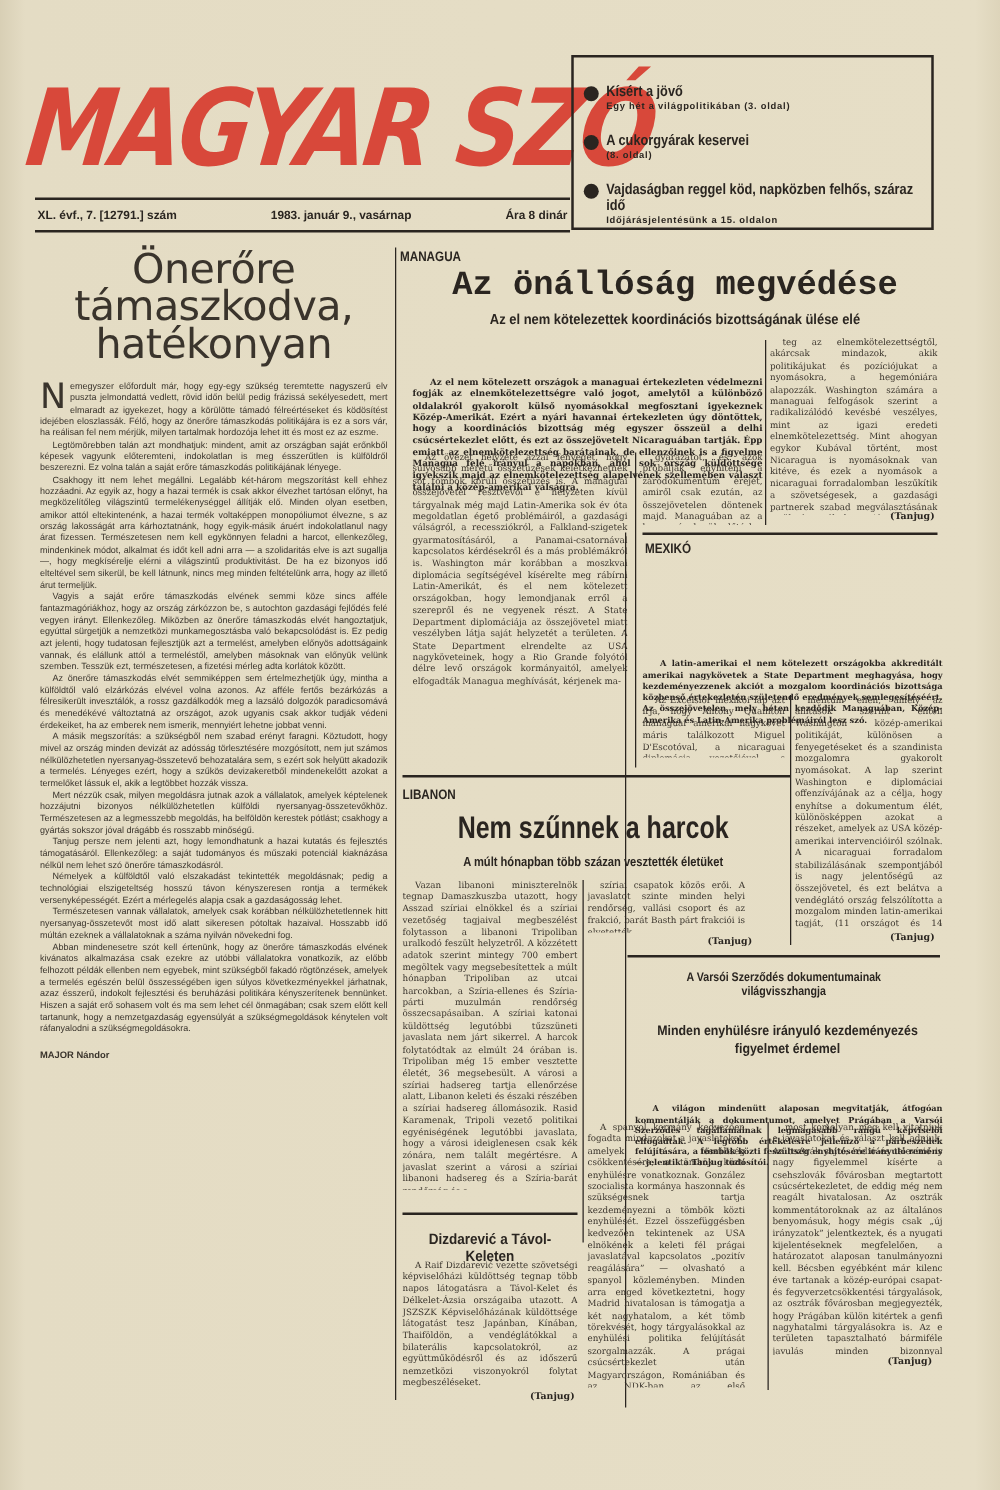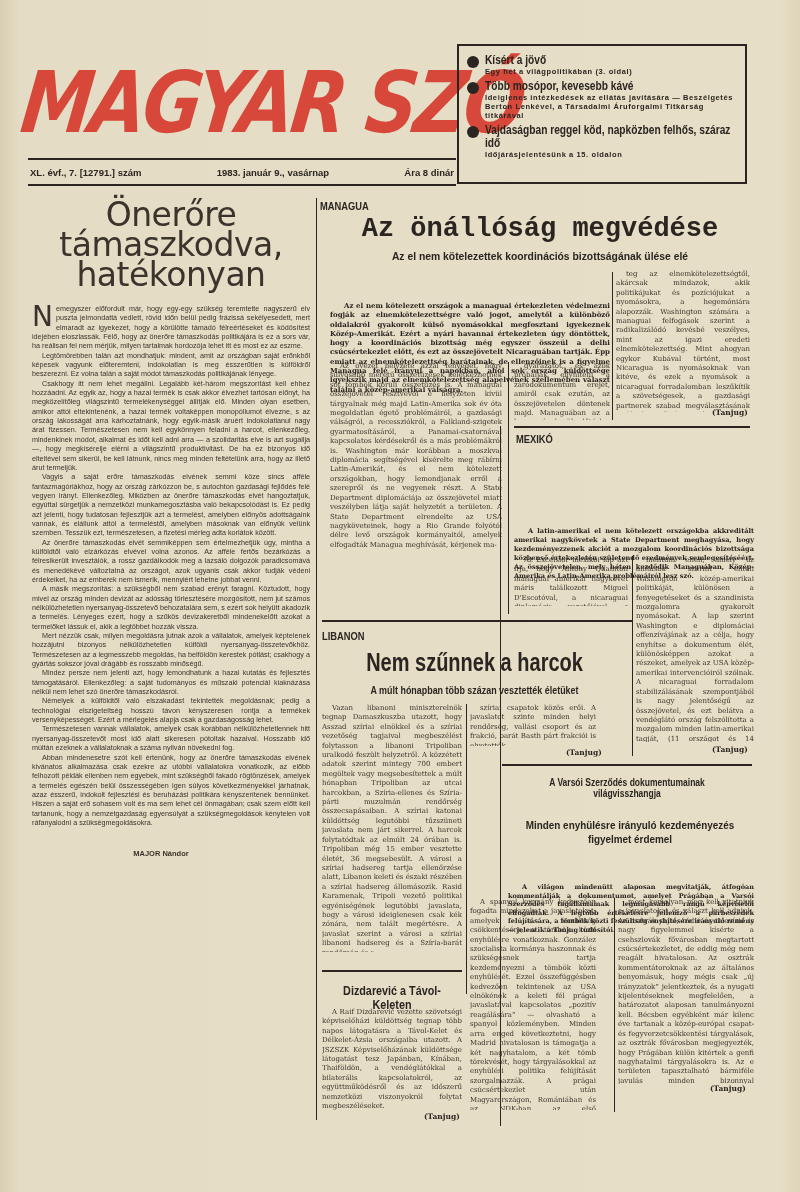--- a/index.html
+++ b/index.html
@@ -8,33 +8,33 @@
 
   
   .masthead { position: absolute; left: 28px; top: 55px; width: 430px; height: 100px; }
   .mast-title { font-family: "DejaVu Sans", sans-serif; font-weight: bold; font-style: italic; color: #d8483a; font-size: 72px; letter-spacing: -3px; transform: scaleY(1.18) skewX(-8deg); transform-origin: left top; line-height: 80px; white-space: nowrap; }
   .mast-rule { position: absolute; left: 28px; width: 428px; height: 2px; background: #2a2520; }
   .mast-info { position: absolute; left: 30px; top: 167px; width: 424px; display: flex; justify-content: space-between; font-family: "Liberation Sans", sans-serif; font-weight: bold; font-size: 9.5px; color: #2a2520; }
 
   
   .contents { position: absolute; left: 457px; top: 44px; width: 290px; height: 140px; border: 2px solid #2a2520; padding: 4px 8px; }
   .contents h3 { font-family: "DejaVu Serif", serif; font-weight: bold; font-size: 16px; margin-left: 22px; line-height: 18px; }
-  .c-item { display: flex; margin-top: 4px; }
+  .c-item { display: flex; margin-top: 17px; }
   .c-bullet { width: 12px; height: 12px; border-radius: 50%; background: #2a2520; flex: none; margin-top: 2px; margin-right: 6px; }
   .c-head { font-family: "Liberation Sans", sans-serif; font-weight: bold; font-size: 12px; line-height: 13px; transform: scaleX(0.85); transform-origin: left; white-space: nowrap; }
   .c-sub { font-family: "Liberation Sans", sans-serif; font-weight: bold; font-size: 7.5px; line-height: 9px; letter-spacing: 0.6px; }
 
   
   .left-art { position: absolute; left: 32px; top: 200px; width: 278px; }
   .left-title { font-family: "DejaVu Sans", sans-serif; font-size: 33px; line-height: 30px; text-align: center; color: #3a342c; font-weight: normal; letter-spacing: -0.5px; }
   .left-body { margin-top: 14px; font-family: "Liberation Sans", sans-serif; font-size: 7.2px; line-height: 9.35px; text-align: justify; color: #3a342c; }
   .left-body p { text-indent: 10px; }
   .left-body p.first { text-indent: 0; }
   .dropcap { float: left; font-family: "DejaVu Sans", sans-serif; font-size: 28px; line-height: 24px; margin-right: 3px; margin-top: 1px; }
-  .byline { text-align: center; font-family: "Liberation Sans", sans-serif; font-weight: bold; font-size: 7.5px; margin-top: 22px; margin-right: 20px; }
+  .byline { text-align: left; font-family: "Liberation Sans", sans-serif; font-weight: bold; font-size: 7.5px; margin-top: 12px; margin-right: 20px; }
 
   .vrule { position: absolute; width: 1px; background: #2a2520; }
   .hrule { position: absolute; height: 2px; background: #2a2520; }
 
   .kicker { position: absolute; font-family: "Liberation Sans", sans-serif; font-weight: bold; font-size: 11px; transform: scaleX(0.85); transform-origin: left; }
   .head-serif { position: absolute; font-family: Liberation Mono, monospace; font-weight: bold; text-align: center; }
   .head-sans { position: absolute; font-family: "Liberation Sans", sans-serif; font-weight: bold; text-align: center; }
   .body-serif { position: absolute; font-family: "DejaVu Serif", serif; font-size: 7px; line-height: 9.4px; text-align: justify; color: #3a342c; }
   .body-serif p { text-indent: 10px; }
   .lead { position: absolute; font-family: "DejaVu Serif", serif; font-weight: bold; font-size: 7px; line-height: 9.3px; text-align: justify; color: #2a2520; margin-top: 31px; }
@@ -61,48 +61,48 @@
     <div class="c-item">
       <span class="c-bullet"></span>
       <div>
           <div class="c-head">Kísért a jövő</div>
       <div class="c-sub">Egy hét a világpolitikában (3. oldal)</div>
         </div>
     </div>
     <div class="c-item">
       <span class="c-bullet"></span>
       <div>
-          <div class="c-head">Több mosópor, kevesebb kávé</div>
-      <div class="c-sub" style="width:250px">Ideiglenes intézkedések az ellátás javítására — Beszélgetés Berton Lenkével, a Társadalmi Áruforgalmi Titkárság titkárával</div>
+          <div class="c-head">A cukorgyárak keservei</div>
+      <div class="c-sub">(8. oldal)</div>
         </div>
     </div>
     <div class="c-item">
       <span class="c-bullet"></span>
       <div>
           <div class="c-head" style="white-space:normal;width:300px">Vajdaságban reggel köd, napközben felhős, száraz idő</div>
       <div class="c-sub">Időjárásjelentésünk a 15. oldalon</div>
         </div>
     </div>
   </div>
 
   <div class="left-art">
     <div class="left-title">
       <div>Önerőre</div>
       <div>támaszkodva,</div>
       <div>hatékonyan</div>
     </div>
     <div class="left-body">
       <p class="first"><span class="dropcap">N</span><span>emegyszer előfordult már, hogy egy-egy szükség teremtette nagyszerű elv puszta jelmondattá vedlett, rövid időn belül pedig frázissá sekélyesedett, mert elmaradt az igyekezet, hogy a körülötte támadó félreértéseket és ködösítést idejében eloszlassák. Félő, hogy az önerőre támaszkodás politikájára is ez a sors vár, ha reálisan fel nem mérjük, milyen tartalmak hordozója lehet itt és most ez az eszme.</span></p>
-      <p>Legtömörebben talán azt mondhatjuk: mindent, amit az országban saját erőnkből képesek vagyunk előteremteni, indokolatlan is meg ésszerűtlen is külföldről beszerezni. Ez volna talán a saját módot támaszkodás politikájának lényege.</p>
+      <p>Legtömörebben talán azt mondhatjuk: mindent, amit az országban saját erőnkből képesek vagyunk előteremteni, indokolatlan is meg ésszerűtlen is külföldről beszerezni. Ez volna talán a saját erőre támaszkodás politikájának lényege.</p>
       <p>Csakhogy itt nem lehet megállni. Legalább két-három megszorítást kell ehhez hozzáadni. Az egyik az, hogy a hazai termék is csak akkor élvezhet tartósan előnyt, ha megközelítőleg világszintű termelékenységgel állítják elő. Minden olyan esetben, amikor attól eltekintenénk, a hazai termék voltaképpen monopóliumot élvezne, s az ország lakosságát arra kárhoztatnánk, hogy egyik-másik áruért indokolatlanul nagy árat fizessen. Természetesen nem kell egykönnyen feladni a harcot, ellenkezőleg, mindenkinek módot, alkalmat és időt kell adni arra — a szolidaritás elve is azt sugallja —, hogy megkísérelje elérni a világszintű produktivitást. De ha ez bizonyos idő elteltével sem sikerül, be kell látnunk, nincs meg minden feltételünk arra, hogy az illető árut termeljük.</p>
       <p>Vagyis a saját erőre támaszkodás elvének semmi köze sincs afféle fantazmagóriákhoz, hogy az ország zárkózzon be, s autochton gazdasági fejlődés felé vegyen irányt. Ellenkezőleg. Miközben az önerőre támaszkodás elvét hangoztatjuk, egyúttal sürgetjük a nemzetközi munkamegosztásba való bekapcsolódást is. Ez pedig azt jelenti, hogy tudatosan fejlesztjük azt a termelést, amelyben előnyös adottságaink vannak, és elállunk attól a termeléstől, amelyben másoknak van előnyük velünk szemben. Tesszük ezt, természetesen, a fizetési mérleg adta korlátok között.</p>
       <p>Az önerőre támaszkodás elvét semmiképpen sem értelmezhetjük úgy, mintha a külföldtől való elzárkózás elvével volna azonos. Az afféle fertős bezárkózás a félresikerült invesztálók, a rossz gazdálkodók meg a lazsáló dolgozók paradicsomává és menedékévé változtatná az országot, azok ugyanis csak akkor tudják védeni érdekeiket, ha az emberek nem ismerik, mennyiért lehetne jobbat venni.</p>
       <p>A másik megszorítás: a szükségből nem szabad erényt faragni. Köztudott, hogy mivel az ország minden devizát az adósság törlesztésére mozgósított, nem jut számos nélkülözhetetlen nyersanyag-összetevő behozatalára sem, s ezért sok helyütt akadozik a termelés. Lényeges ezért, hogy a szűkös devizakeretből mindenekelőtt azokat a termelőket lássuk el, akik a legtöbbet hozzák vissza.</p>
       <p>Mert nézzük csak, milyen megoldásra jutnak azok a vállalatok, amelyek képtelenek hozzájutni bizonyos nélkülözhetetlen külföldi nyersanyag-összetevőkhöz. Természetesen az a legmesszebb megoldás, ha belföldön kerestek pótlást; csakhogy a gyártás sokszor jóval drágább és rosszabb minőségű.</p>
-      <p>Mindez persze nem jelenti azt, hogy lemondhatunk a hazai kutatás és fejlesztés támogatásáról. Ellenkezőleg: a saját tudományos és műszaki potenciál kiaknázása nélkül nem lehet szó önerőre támaszkodásról.</p>
+      <p>Tanjug persze nem jelenti azt, hogy lemondhatunk a hazai kutatás és fejlesztés támogatásáról. Ellenkezőleg: a saját tudományos és műszaki potenciál kiaknázása nélkül nem lehet szó önerőre támaszkodásról.</p>
       <p>Némelyek a külföldtől való elszakadást tekintették megoldásnak; pedig a technológiai elszigeteltség hosszú távon kényszeresen rontja a termékek versenyképességét. Ezért a mérlegelés alapja csak a gazdaságosság lehet.</p>
       <p>Természetesen vannak vállalatok, amelyek csak korábban nélkülözhetetlennek hitt nyersanyag-összetevőt most idő alatt sikeresen pótoltak hazaival. Hosszabb idő múltán ezeknek a vállalatoknak a száma nyilván növekedni fog.</p>
       <p>Abban mindenesetre szót kell értenünk, hogy az önerőre támaszkodás elvének kivánatos alkalmazása csak ezekre az utóbbi vállalatokra vonatkozik, az előbb felhozott példák ellenben nem egyebek, mint szükségből fakadó rögtönzések, amelyek a termelés egészén belül összességében igen súlyos következményekkel járhatnak, azaz ésszerű, indokolt fejlesztési és beruházási politikára kényszerítenek bennünket. Hiszen a saját erő sohasem volt és ma sem lehet cél önmagában; csak szem előtt kell tartanunk, hogy a nemzetgazdaság egyensúlyát a szükségmegoldások kénytelen volt ráfanyalodni a szükségmegoldásokra.</p>
       <div class="byline">MAJOR Nándor</div>
     </div>
   </div>
 
   <div class="vrule" style="left:316px;top:198px;height:922px;"></div>
 
   <div class="kicker" style="left:320px;top:200px;">MANAGUA</div>

